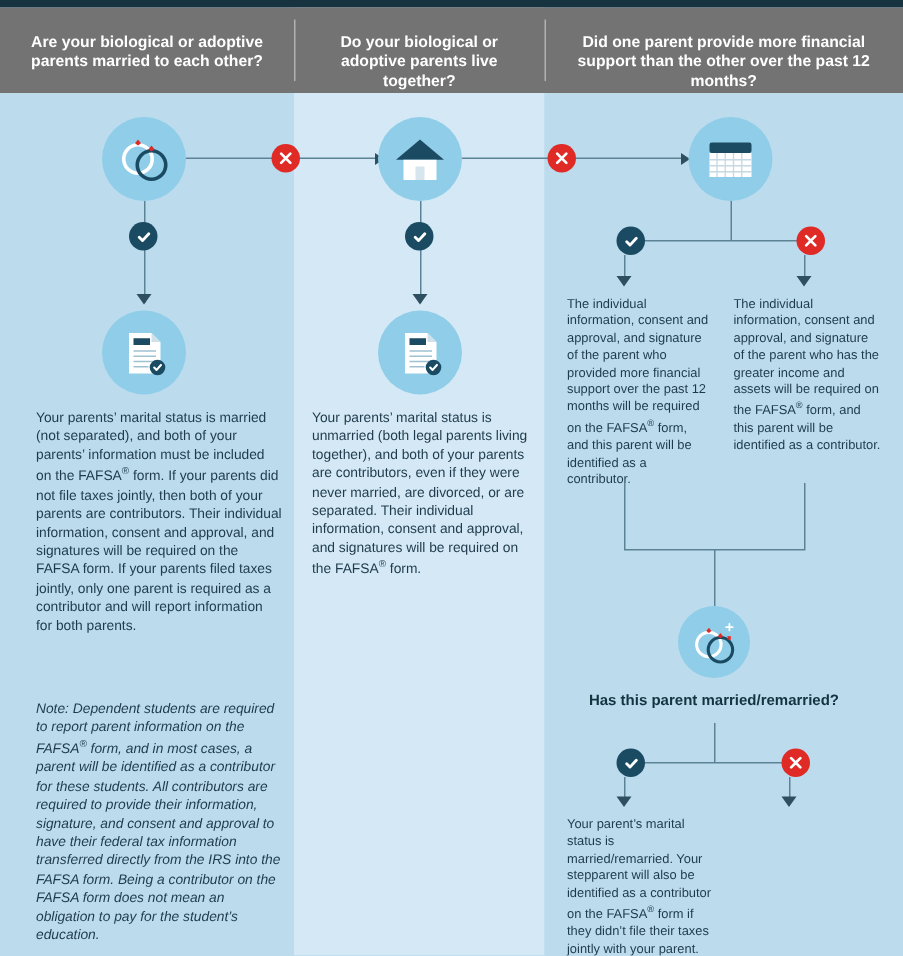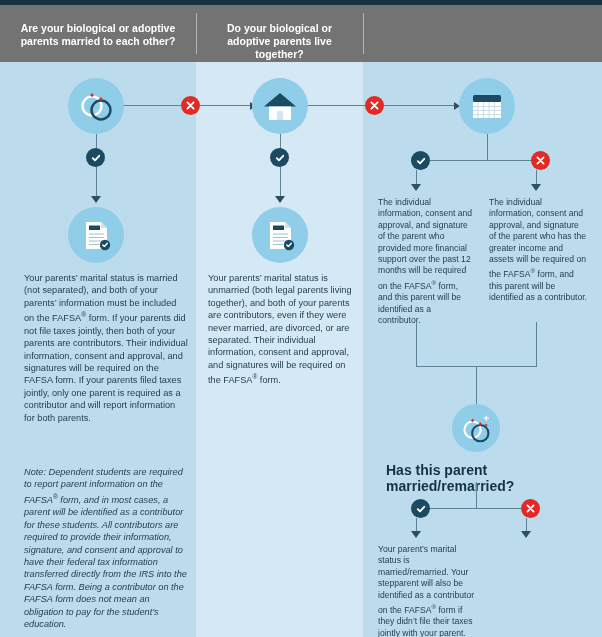--- a/index.html
+++ b/index.html
@@ -91,41 +91,43 @@
     color: #1e3a4c;
     font-size: 9.2px;
     line-height: 12.4px;
   }
   .para.italic { font-style: italic; }
   .para.small  { font-size: 8.6px; line-height: 11.4px; }
 
   .qlabel {
     position: absolute;
     color: #14323f;
-    font-size: 14px;
+    font-size: 10px;
     font-weight: bold;
+    text-align: center;
   }
 
   .reg { font-size: 0.72em; vertical-align: super; }
 </style>
 </head>
 <body>
 
 <div id="root">
 
   <div class="col-bg c1"></div>
   <div class="col-bg c2"></div>
   <div class="col-bg c3"></div>
 
   <div class="topstrip"></div>
   <div class="header">
     <div class="hdiv d1"></div>
     <div class="hdiv d2"></div>
     <div class="hq q1">Are your biological or adoptive parents married to each other?</div>
     <div class="hq q2">Do your biological or adoptive parents live together?</div>
+    <div class="hq q3">Did one parent provide more financial support than the other over the past 12 months?</div>
   </div>
 
   <div class="icon-circle" style="left:68px; top:78px;">
     <svg viewBox="0 0 56 56">
       <circle cx="24" cy="28" r="9.5" fill="none" stroke="#ffffff" stroke-width="2.4"></circle>
       <circle cx="33" cy="32" r="9.5" fill="none" stroke="#1b4b63" stroke-width="2.4"></circle>
       <path d="M22 17.5 l2 -2.5 l2 2.5 l-2 1.5 z" fill="#e02a26"></path>
       <path d="M31 21.5 l2 -2.5 l2 2.5 l-2 1.5 z" fill="#e02a26"></path>
     </svg>
   </div>

